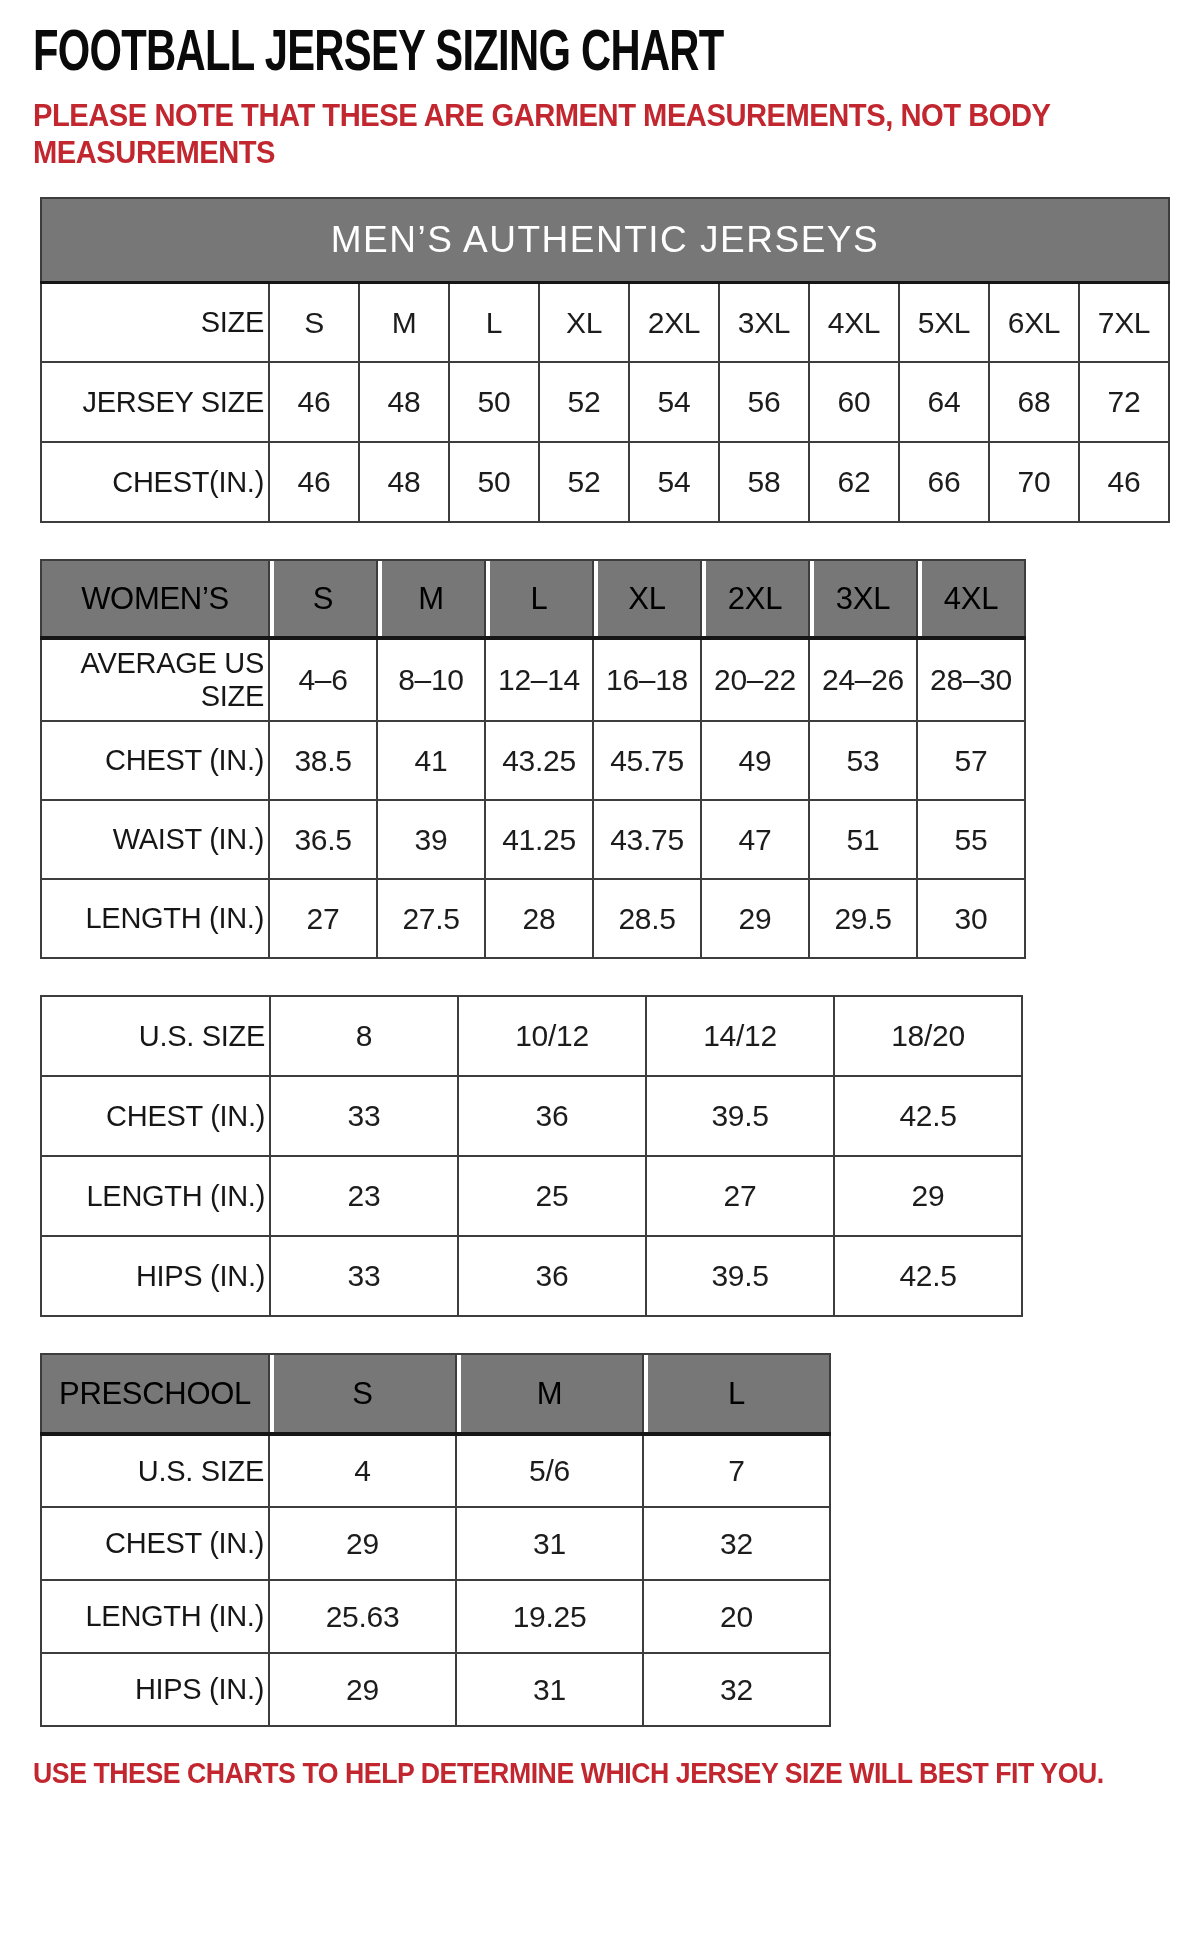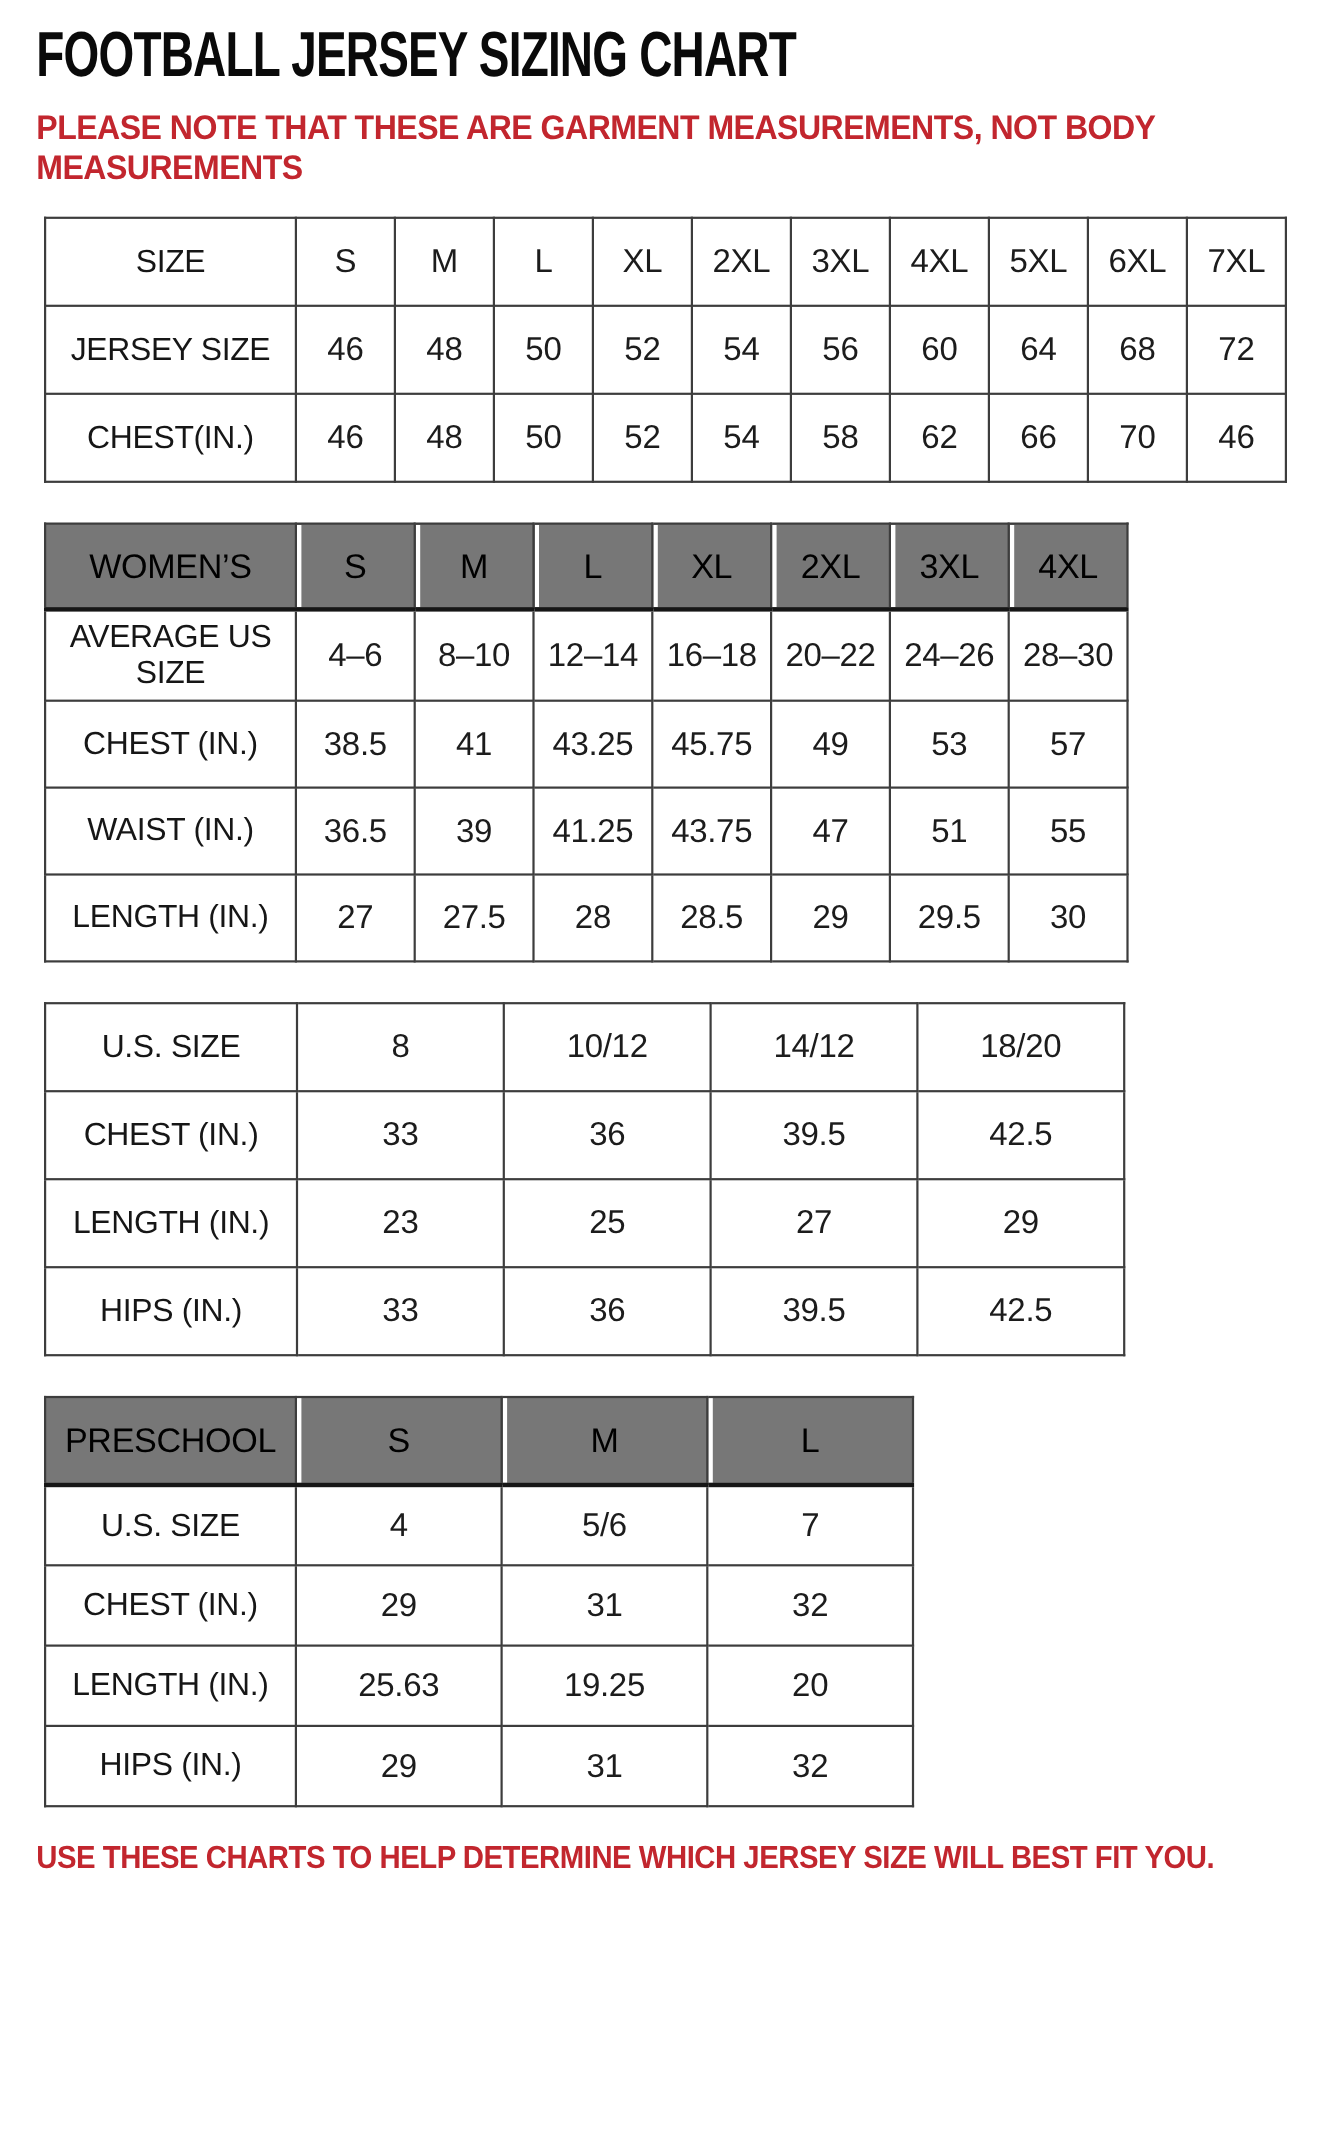--- a/index.html
+++ b/index.html
@@ -50,20 +50,21 @@
     text-align: center;
     vertical-align: middle;
     font-size: 30px;
     background: #ffffff;
     padding: 0 4px;
     letter-spacing: -0.3px;
   }
   table.size-table td.lbl {
     font-size: 29px;
     color: #161616;
+    text-align: right;
   }
   tr.ghead td {
     background: #777777;
     color: #000000;
     font-size: 31px;
     border-bottom: 4px solid #161616;
   }
   tr.ghead td + td {
     box-shadow: inset 4px 0 0 #ffffff;
   }
@@ -117,20 +118,23 @@
         <col style="width:90px">
         <col style="width:90px">
         <col style="width:90px">
       <col style="width:90px">
         <col style="width:90px">
         <col style="width:90px">
         <col style="width:90px">
         <col style="width:90px">
     </colgroup>
     <tbody>
+        <tr class="banner">
+      <td colspan="11">MEN’S AUTHENTIC JERSEYS</td>
+    </tr>
     <tr>
       <td class="lbl">SIZE</td>
       <td>S</td>
       <td>M</td>
       <td>L</td>
       <td>XL</td>
       <td>2XL</td>
       <td>3XL</td>
       <td>4XL</td>
       <td>5XL</td>

